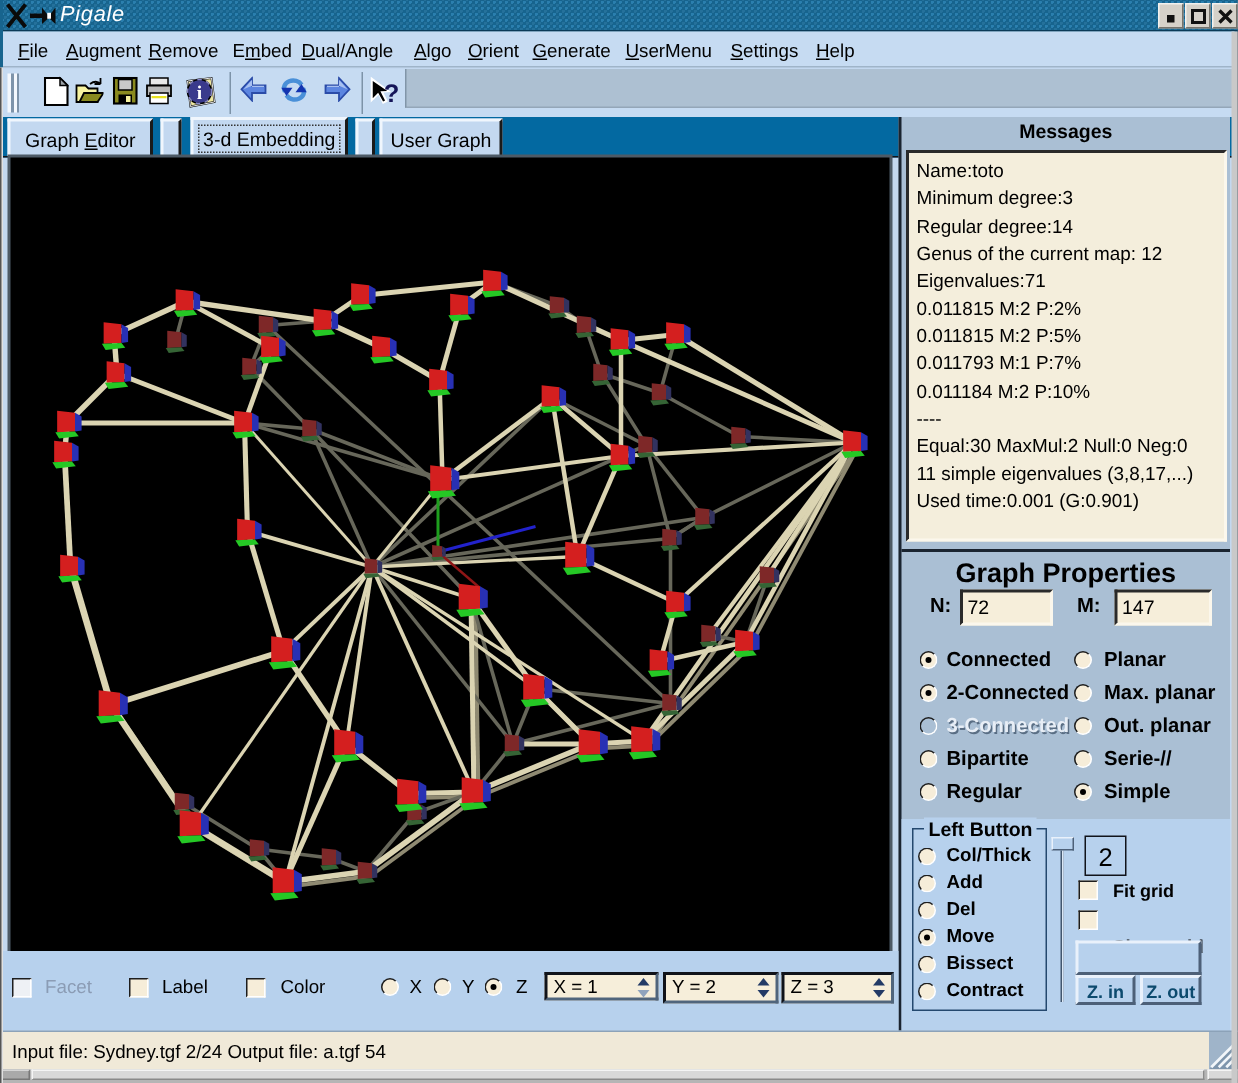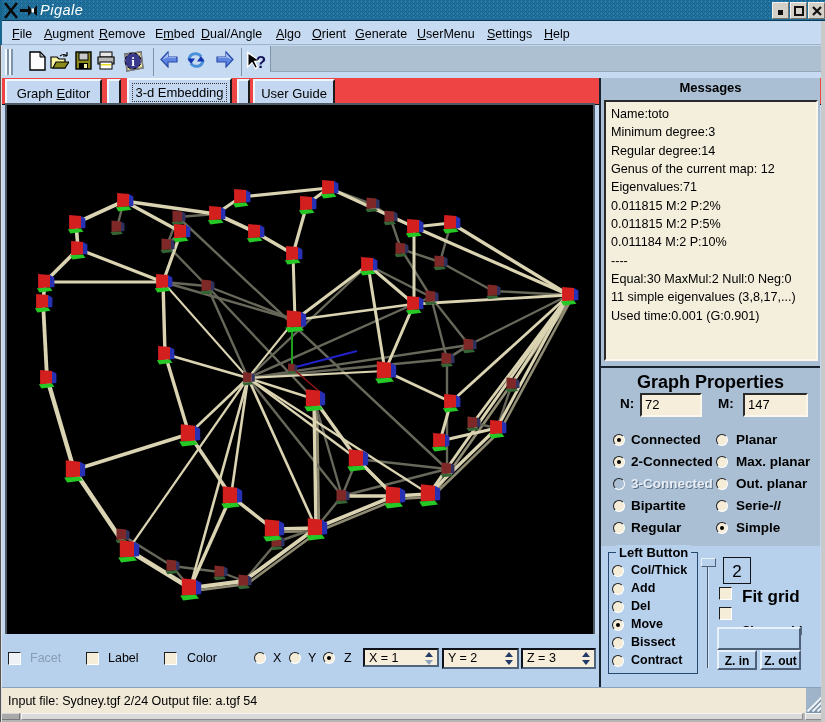--- a/index.html
+++ b/index.html
@@ -32,21 +32,21 @@
 
 
 #toolbar { left:2px; top:46px; width:821px; height:32px; background:#c6dbf2; }
 #tbleft { left:268px; top:0; width:553px; height:26px; background:#adc0d2; border-left:1px solid #8195a8; border-bottom:1px solid #94a6b8; }
 #handle { left:3px; top:3px; width:9px; height:26px;
   background:linear-gradient(90deg,#f4f8fd 0 2px,#7e94aa 2px 4px,#f4f8fd 4px 6px,#7e94aa 6px 8px,rgba(0,0,0,0) 8px); }
 .sep { top:2px; width:1px; height:28px; background:#7d93a8; }
 .ticon { top:51px; }
 
 
-#tabrow { left:2px; top:78px; width:821px; height:27px; background:#ef4444; }
+#tabrow { left:2px; top:78px; width:821px; height:27px; background:#0369a1; }
 .tab { position:absolute; top:1px; height:25px; background:#c3d8f0;
   border-top:2px solid #f0f6fd; border-left:2px solid #f0f6fd; border-right:2px solid #1a1a1a;
   font-size:13px; text-align:center; color:#000; padding-top:5px; }
 #tabline { left:0; top:26px; width:821px; height:1px; background:#10131a; }
 
 
 #canvas { left:7px; top:105px; width:586px; height:529px; background:#000; }
 #canvl { left:5px; top:103px; width:590px; height:533px; background:#4d5a66; }
 
 
@@ -65,21 +65,21 @@
 .rad.on::after { content:""; position:absolute; left:3px; top:3px; width:4px; height:4px; border-radius:50%; background:#000; }
 .rad.dis { background:#aabfd4; }
 .chk { width:13px; height:13px; background:#f6edd9; border:1px solid; border-color:#1d1d1d #ffffff #ffffff #1d1d1d; }
 .chk.dis { background:#eef1f5; }
 
 
 #brpanel { left:0; top:468px; width:219px; height:141px; background:#b7d1ed; }
 #lbgroup { left:7px; top:6px; width:90px; height:122px; border:1px solid #24486e; }
 #lbtitle { left:15px; top:-1px; background:#b7d1ed; padding:0 3px; font-weight:bold; font-size:13px; }
 .btn3d { background:#b7d1ed; border:2px solid; border-color:#e9f1fb #4d6078 #4d6078 #e9f1fb;
-  font-weight:bold; font-size:12px; color:#000000; text-align:center; white-space:nowrap; overflow:hidden; }
+  font-weight:bold; font-size:12px; color:#0c4a6e; text-align:center; white-space:nowrap; overflow:hidden; }
 
 
 #bbar { left:2px; top:634px; width:597px; height:53px; background:#b7d1ed; }
 .smlbl { font-size:12.5px; color:#000; }
 .spin { background:#f6eeda; border:2px solid; border-color:#10131a #50657c #50657c #10131a; font-size:12.5px; }
 
 
 #sline { left:0; top:687px; width:825px; height:1px; background:#8ca2b8; }
 #status { left:2px; top:688px; width:821px; height:25px; background:#f0e9d8; font-size:12.5px; color:#000; }
 #bframe { left:0; top:713px; width:825px; height:9px; background:#b5b5b5; }
@@ -183,21 +183,21 @@
     <text x="14" y="17" font-size="17" font-weight="bold" fill="#151558" text-anchor="middle">?</text>
   </svg>
 
   <div id="tabrow" class="abs">
     <div class="tab" style="left:3px; width:97px;">Graph <u>E</u>ditor</div>
     <div class="tab" style="left:105px; width:14px;"></div>
     <div class="tab" style="left:125px; width:105px; top:0; height:26px; border-top-width:2px;">
       <span style="outline:1px dotted #333; padding:1px 2px;">3-d Embedding</span>
     </div>
     <div class="tab" style="left:235px; width:13px;"></div>
-    <div class="tab" style="left:251px; width:82px;">User Guide</div>
+    <div class="tab" style="left:251px; width:82px;">User Graph</div>
     <div id="tabline" class="abs"></div>
   </div>
 
   <div id="canvl" class="abs"></div>
   <div id="canvas" class="abs">
     <svg width="586" height="529" viewBox="0 0 586 529" id="gsvg">
         <line x1="269" y1="427" x2="312" y2="426" stroke="#8f8a72" stroke-width="2.6"></line>
 <line x1="390" y1="394" x2="312" y2="426" stroke="#8f8a72" stroke-width="2.6"></line>
 <line x1="390" y1="394" x2="425" y2="392" stroke="#8f8a72" stroke-width="2.6"></line>
 <line x1="240" y1="479" x2="312" y2="426" stroke="#8f8a72" stroke-width="2.6"></line>
@@ -514,20 +514,21 @@
   <div id="rpanel" class="abs">
     <div id="msgtitle" class="abs">Messages</div>
     <div id="msgbox" class="abs">
       <div style="margin-top:3px;">Name:toto</div>
       <div>Minimum degree:3</div>
       <div>Regular degree:14</div>
       <div>Genus of the current map: 12</div>
       <div>Eigenvalues:71</div>
       <div>0.011815 M:2 P:2%</div>
       <div>0.011815 M:2 P:5%</div>
+      <div>0.011793 M:1 P:7%</div>
       <div>0.011184 M:2 P:10%</div>
       <div>----</div>
       <div>Equal:30 MaxMul:2 Null:0 Neg:0</div>
       <div>11 simple eigenvalues (3,8,17,...)</div>
       <div>Used time:0.001 (G:0.901)</div>
     </div>
 
     <div id="gprop" class="abs">
       <div id="gptitle" class="abs">Graph Properties</div>
       <span class="blbl abs" style="left:19px; top:28px;">N:</span>
@@ -573,21 +574,21 @@
         <span class="blbl abs" style="left:30px; top:89px; font-size:12.5px;">Bissect</span>
       <div class="rad abs" style="left:11px; top:109px;"></div>
         <span class="blbl abs" style="left:30px; top:107px; font-size:12.5px;">Contract</span>
 
       <div class="abs" style="left:106px; top:18px; width:2px; height:104px; background:#42566e; border-right:1px solid #dbe8f6;"></div>
       <div class="abs" style="left:100px; top:12px; width:15px; height:9px; background:#b7d1ed; border:1px solid; border-color:#e9f1fb #4d6078 #4d6078 #e9f1fb;"></div>
 
       <div class="abs" style="left:122px; top:11px; width:28px; height:27px; background:#b7d1ed; border:1px solid #10131a; font-size:17px; text-align:center; padding-top:4px;">2</div>
 
       <div class="chk abs" style="left:118px; top:41px;"></div>
-        <span class="blbl abs" style="left:141px; top:41px; font-size:17px;">Fit grid</span>
+        <span class="blbl abs" style="left:141px; top:41px; font-size:12px;">Fit grid</span>
       <div class="chk abs" style="left:118px; top:61px;"></div>
         <span class="blbl abs" style="left:141px; top:78px; font-size:12.5px;">Show grid</span>
 
       <div class="btn3d abs" style="left:116px; top:81px; width:84px; height:20px; color:#8fa3bd; padding-top:19px;">Undo Fit Grid</div>
       <div class="btn3d abs" style="left:116px; top:104px; width:40px; height:20px; padding-top:2px;">Z. in</div>
       <div class="btn3d abs" style="left:159px; top:104px; width:41px; height:20px; padding-top:2px;">Z. out</div>
     </div>
   </div>
 
   <div id="bbar" class="abs">

